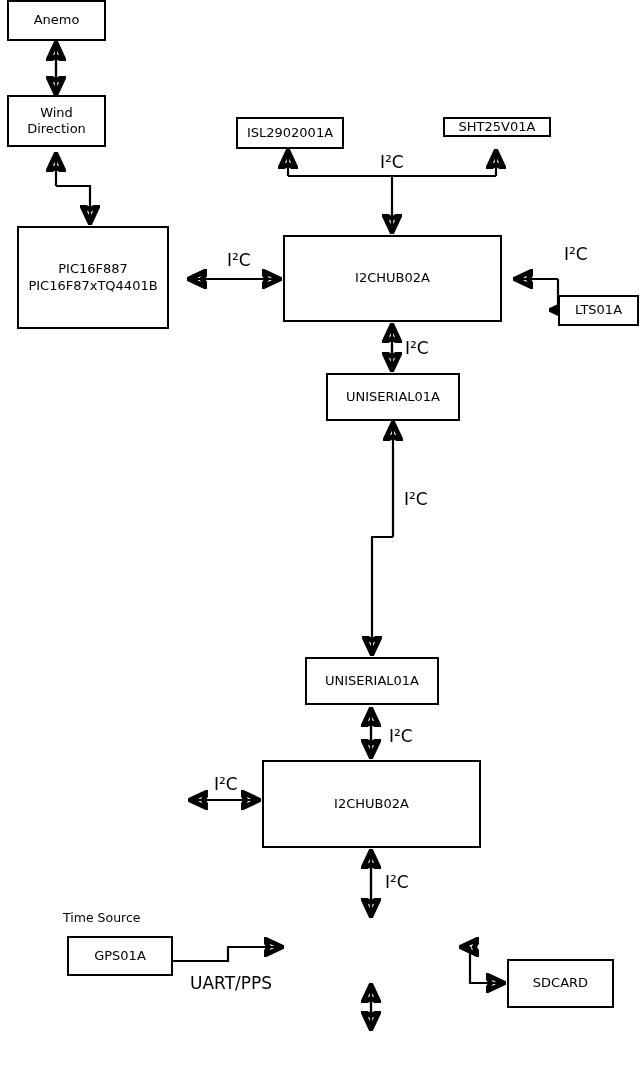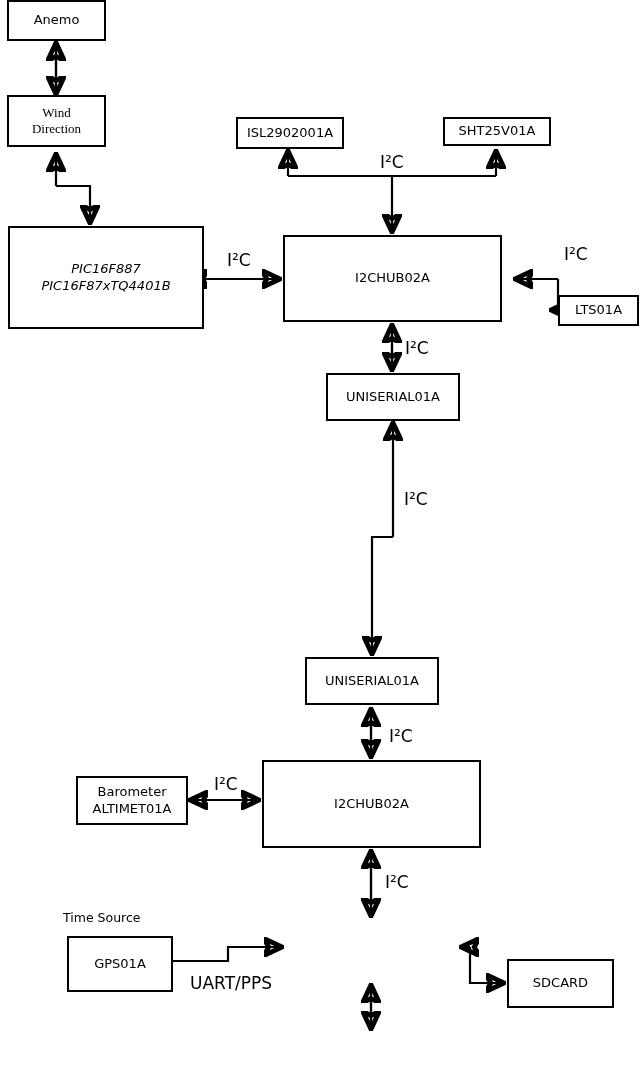--- a/index.html
+++ b/index.html
@@ -117,35 +117,35 @@
     <path d="M470,947 L470,983 L502,983" marker-end="url(#ah)"></path>
 
     <line x1="371" y1="986" x2="371" y2="1027" marker-end="url(#ah)"></line>
     <line x1="371" y1="1027" x2="371" y2="987" marker-end="url(#ah)"></line>
   </svg>
 
   <div class="node f13" style="left:7px; top:0px; width:99px; height:41px;">
     <span class="lbl">Anemo</span>
   </div>
 
-  <div class="node f13" style="left:7px; top:95px; width:99px; height:52px;font-family:Liberation Serif, serif;">
+  <div class="node f13" style="left:7px; top:95px; width:99px; height:52px;">
     <span class="lbl">Wind
 Direction</span>
   </div>
 
-  <div class="node f13" style="left:8px; top:226px; width:196px; height:103px;font-style:italic;">
+  <div class="node f13" style="left:17px; top:226px; width:152px; height:103px;">
     <span class="lbl">PIC16F887
 PIC16F87xTQ4401B</span>
   </div>
 
   <div class="node f13" style="left:236px; top:117px; width:108px; height:32px;">
     <span class="lbl">ISL2902001A</span>
   </div>
 
-  <div class="node f13" style="left:443px; top:117px; width:108px; height:29px;">
+  <div class="node f13" style="left:443px; top:117px; width:108px; height:20px;">
     <span class="lbl">SHT25V01A</span>
   </div>
 
   <div class="node f13" style="left:283px; top:235px; width:219px; height:87px;">
     <span class="lbl">I2CHUB02A</span>
   </div>
 
   <div class="node f13" style="left:558px; top:295px; width:81px; height:31px;">
     <span class="lbl">LTS01A</span>
   </div>
@@ -155,26 +155,22 @@
   </div>
 
   <div class="node f13" style="left:305px; top:657px; width:134px; height:48px;">
     <span class="lbl">UNISERIAL01A</span>
   </div>
 
   <div class="node f13" style="left:262px; top:760px; width:219px; height:88px;">
     <span class="lbl">I2CHUB02A</span>
   </div>
 
-  <div class="node f13" style="left:76px; top:776px; width:112px; height:49px;">
-    <span class="lbl">Barometer
-ALTIMET01A</span>
-  </div>
 
-  <div class="node f13" style="left:67px; top:936px; width:106px; height:56px;">
+  <div class="node f13" style="left:67px; top:936px; width:106px; height:40px;">
     <span class="lbl">GPS01A</span>
   </div>
 
 
   <div class="node f13" style="left:507px; top:959px; width:107px; height:49px;">
     <span class="lbl">SDCARD</span>
   </div>
 
 
   <div class="edge-label" style="left:380px; top:152px;">I²C</div>

